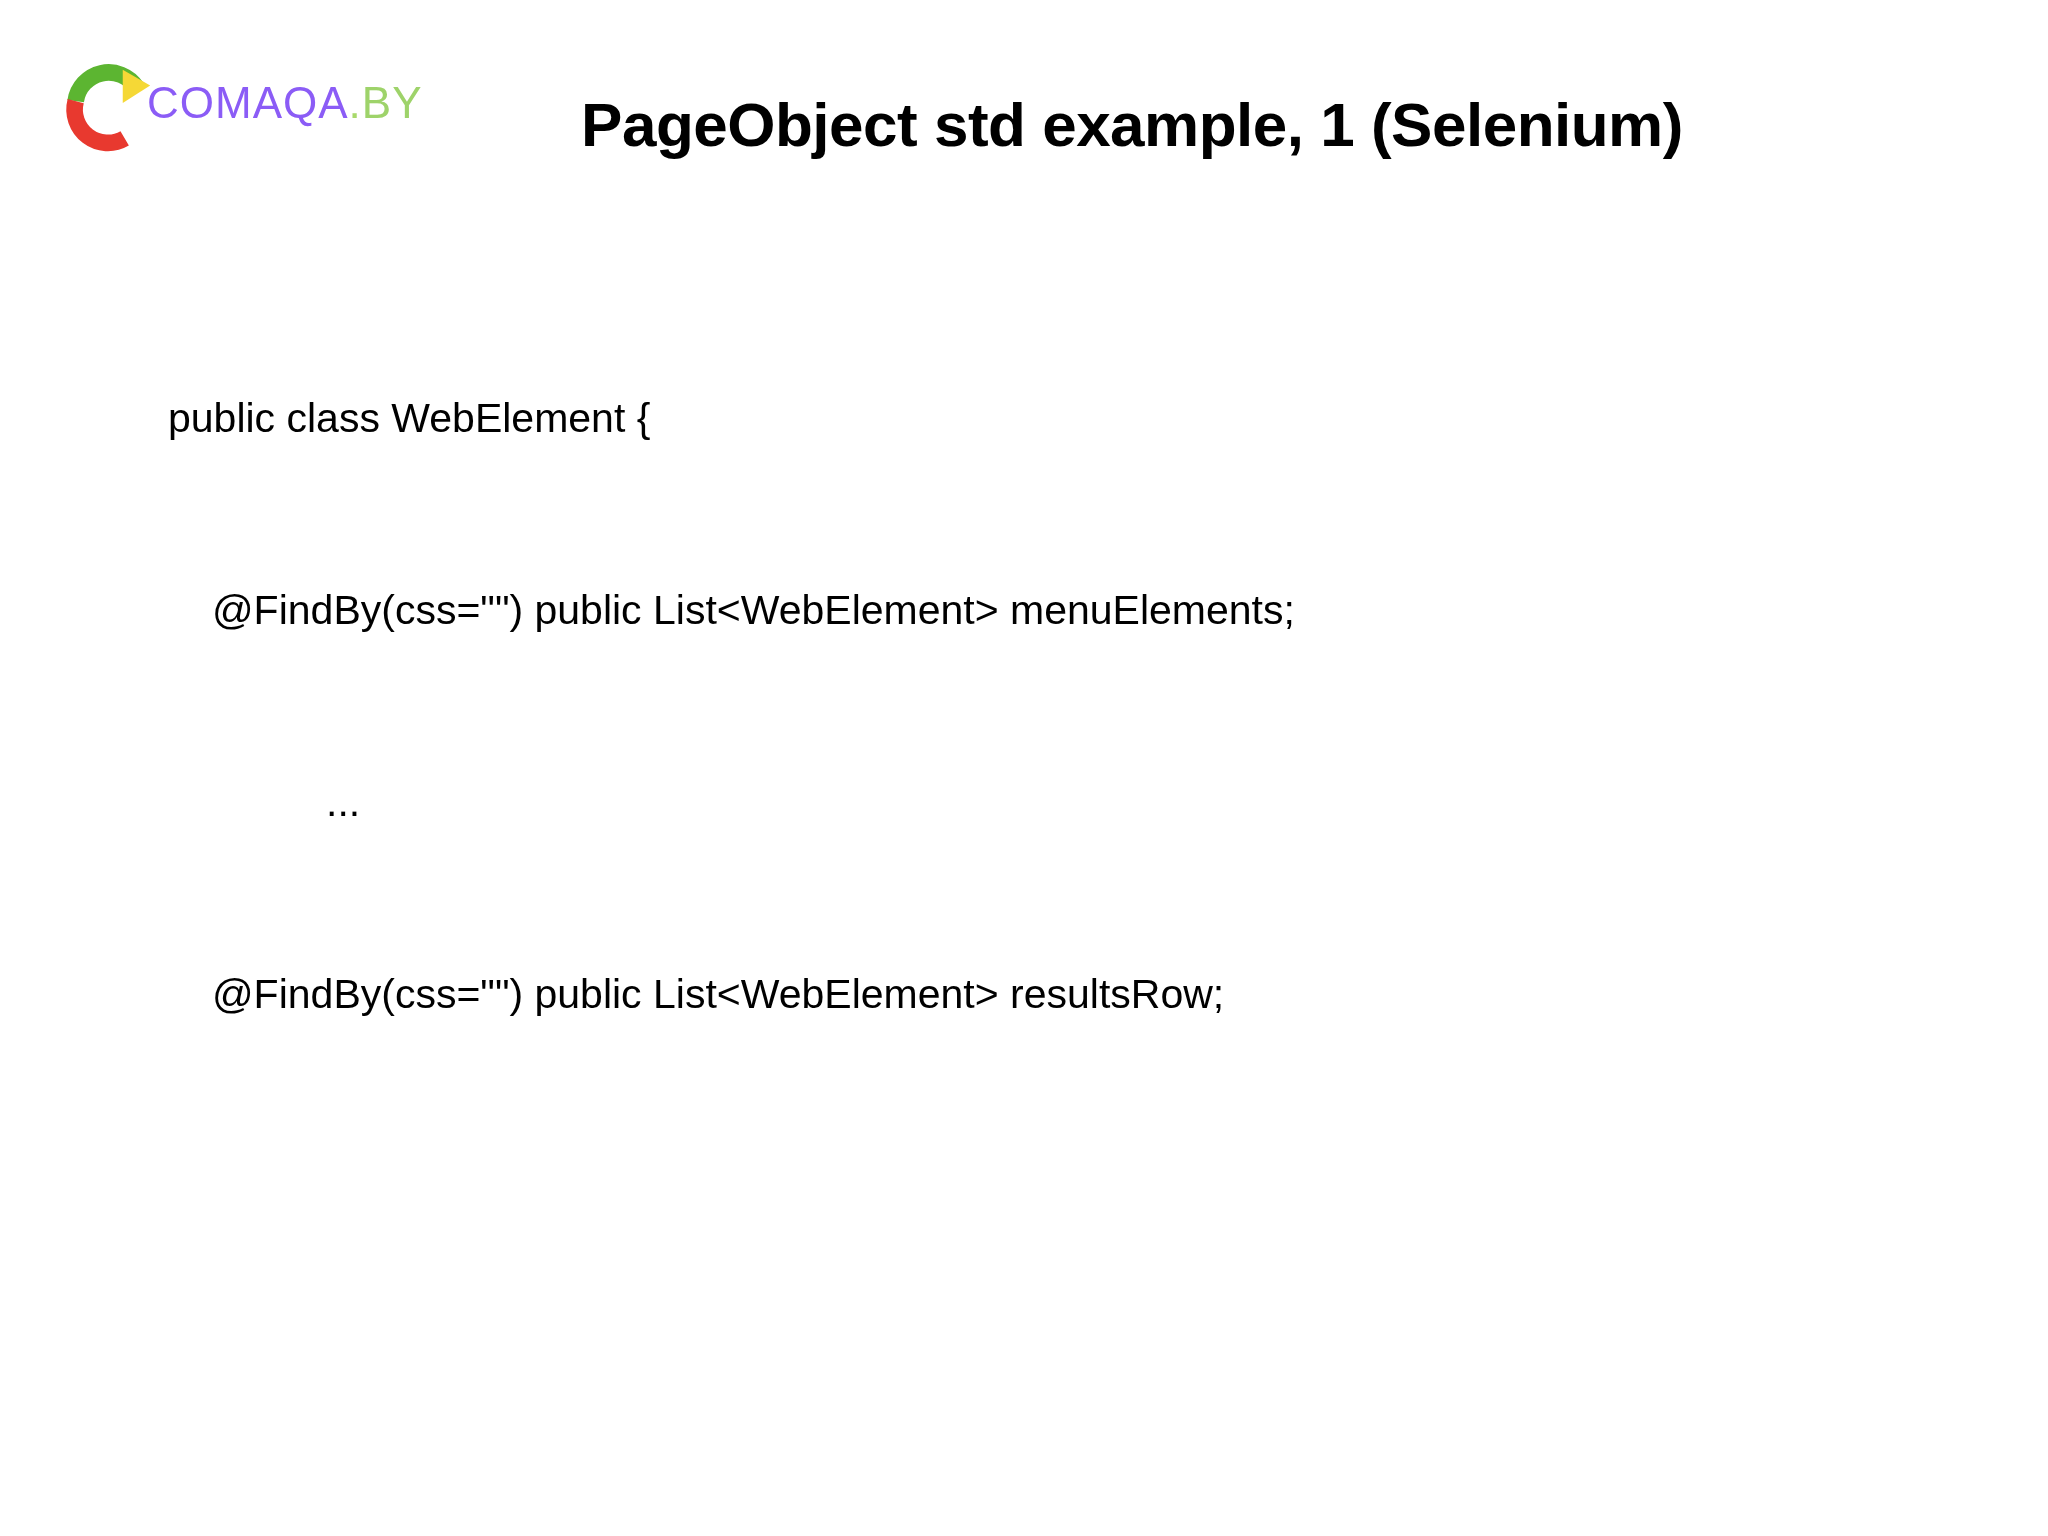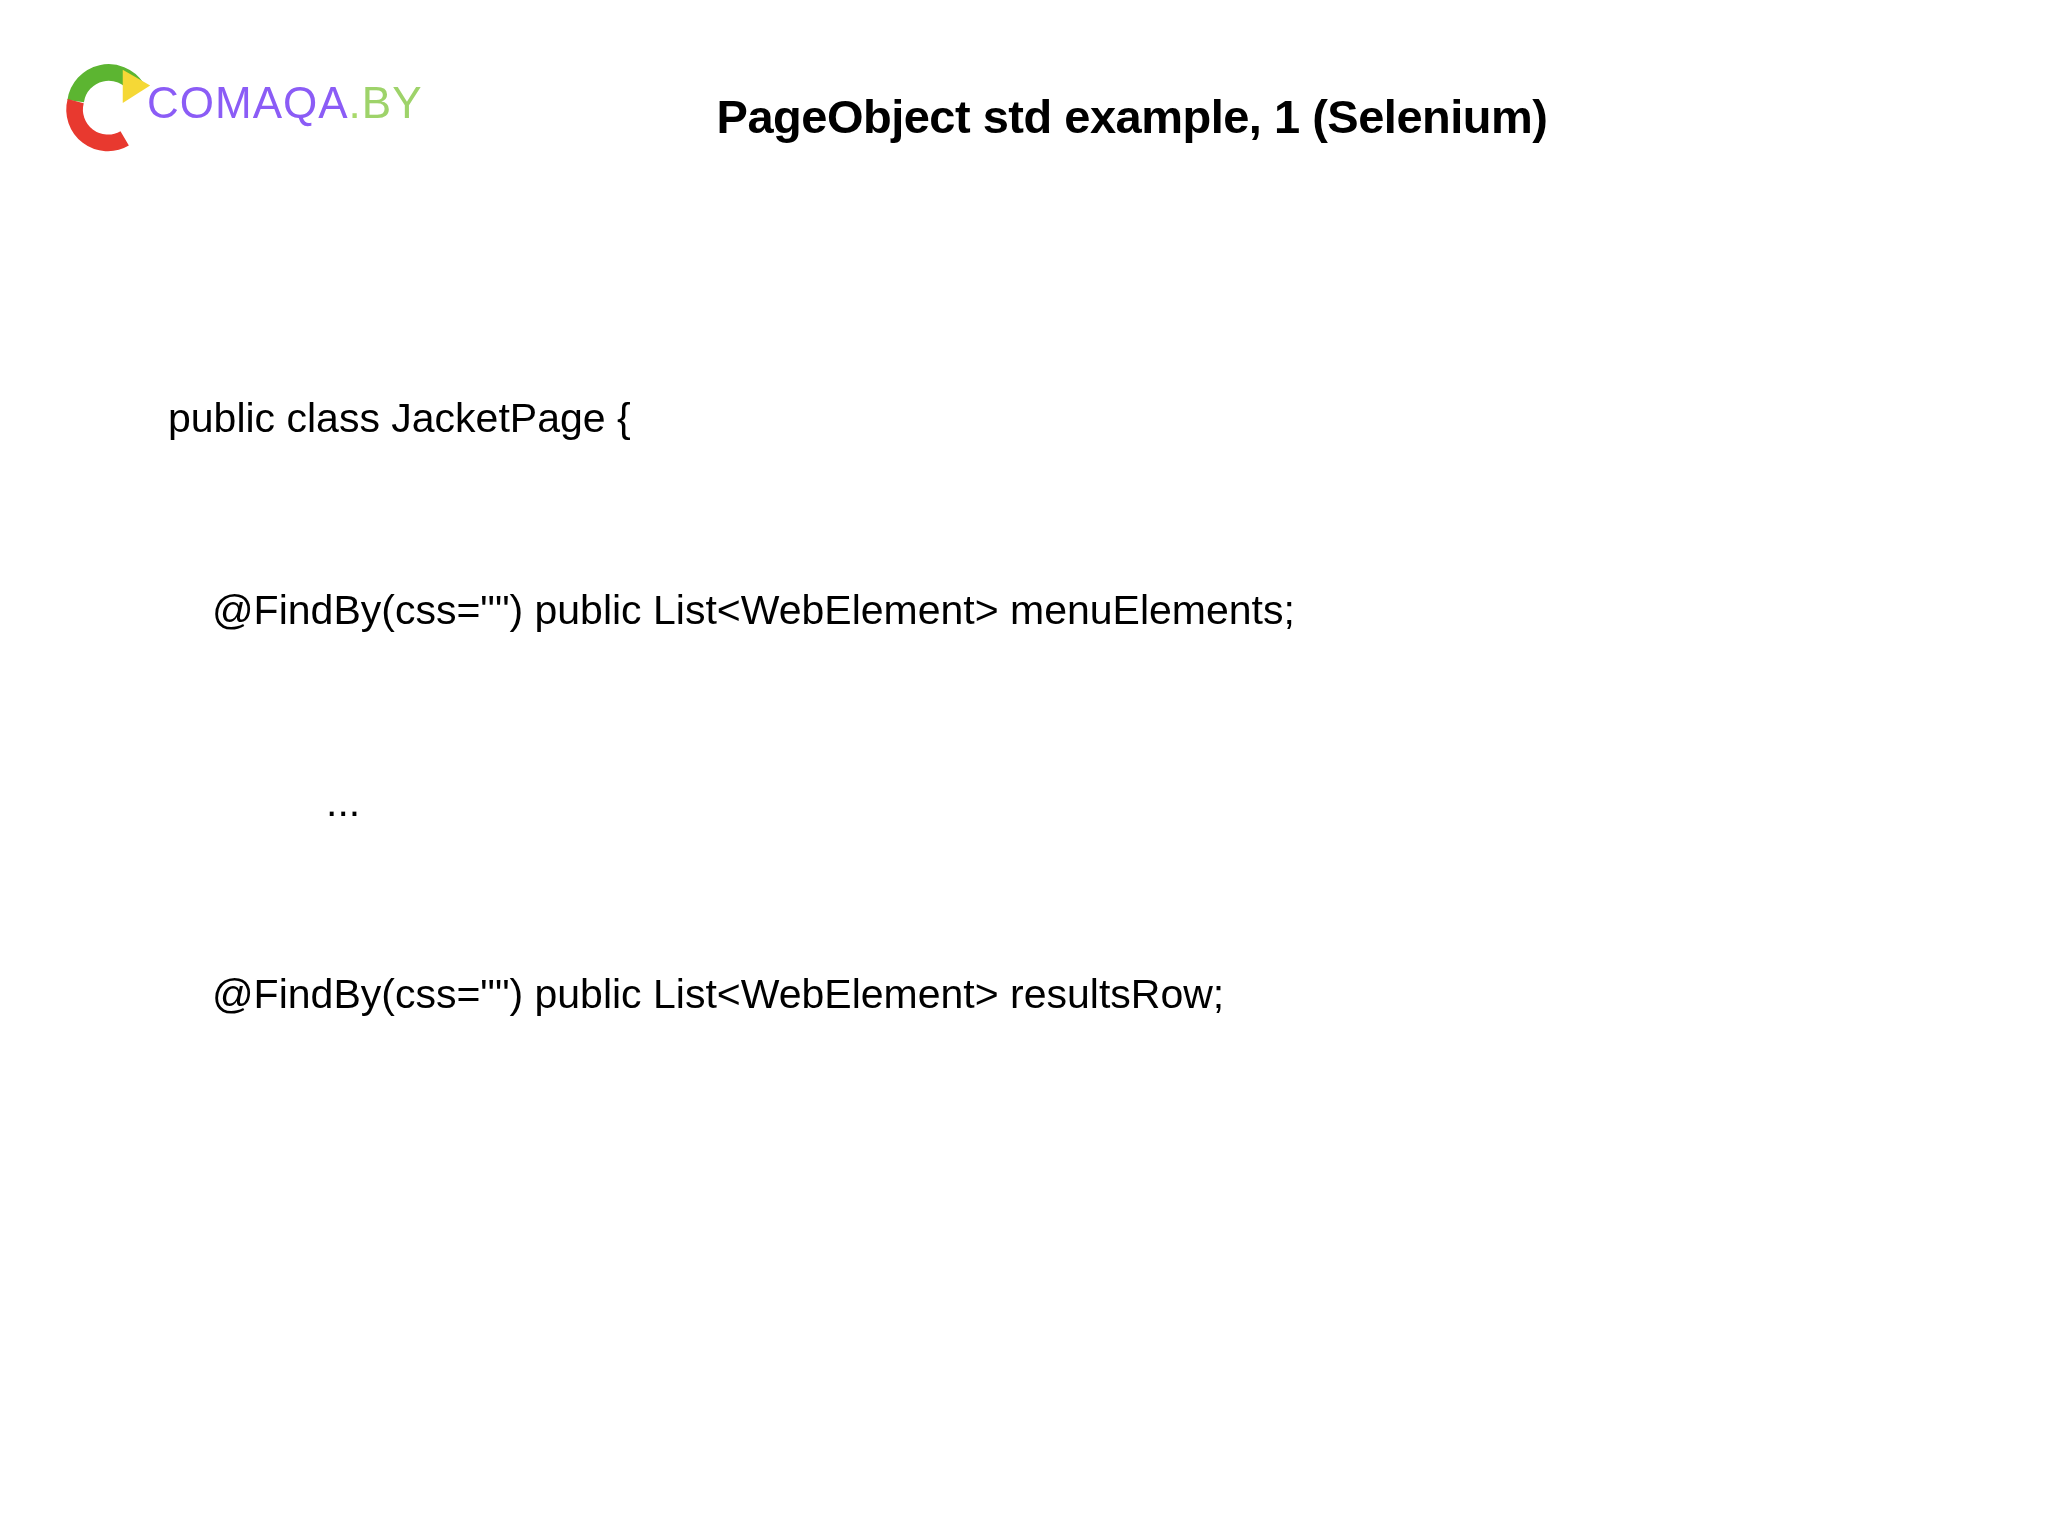--- a/index.html
+++ b/index.html
@@ -51,21 +51,21 @@
   .logo-word .w-comaqa { color: #8b5cf6; }
   .logo-word .w-dot    { color: #a8d96b; }
   .logo-word .w-by     { color: #9ed36a; text-align: right; }
 
   
   .slide-title {
     position: absolute;
     left: 372px;
     top: 92px;
     width: 1520px;
-    font-size: 47px;
+    font-size: 62px;
     font-weight: bold;
     line-height: 1.05;
     letter-spacing: -0.5px;
     text-align: center;
     white-space: nowrap;
     color: #000000;
   }
 
   
   .code-body {
@@ -106,21 +106,21 @@
       </svg>
     </div>
     <div class="logo-word">
       <span class="w-comaqa">COMAQA</span><span class="w-dot">.</span><span class="w-by">BY</span>
     </div>
   </div>
 
   <div class="slide-title">PageObject std example, 1 (Selenium)</div>
 
   <div class="code-body">
-    <div class="code-line ind-0">public class JacketPage {</div>
+    <div class="code-line ind-0">public class WebElement {</div>
     <div class="code-line ind-1">@FindBy(css="") public List&lt;WebElement&gt; menuElements;</div>
     <div class="code-line ind-2">...</div>
     <div class="code-line ind-1">@FindBy(css="") public List&lt;WebElement&gt; resultsRow;</div>
     <div class="code-line ind-2 blank"></div>
     <div class="code-line ind-2 blank"></div>
     
     
     
     
     

